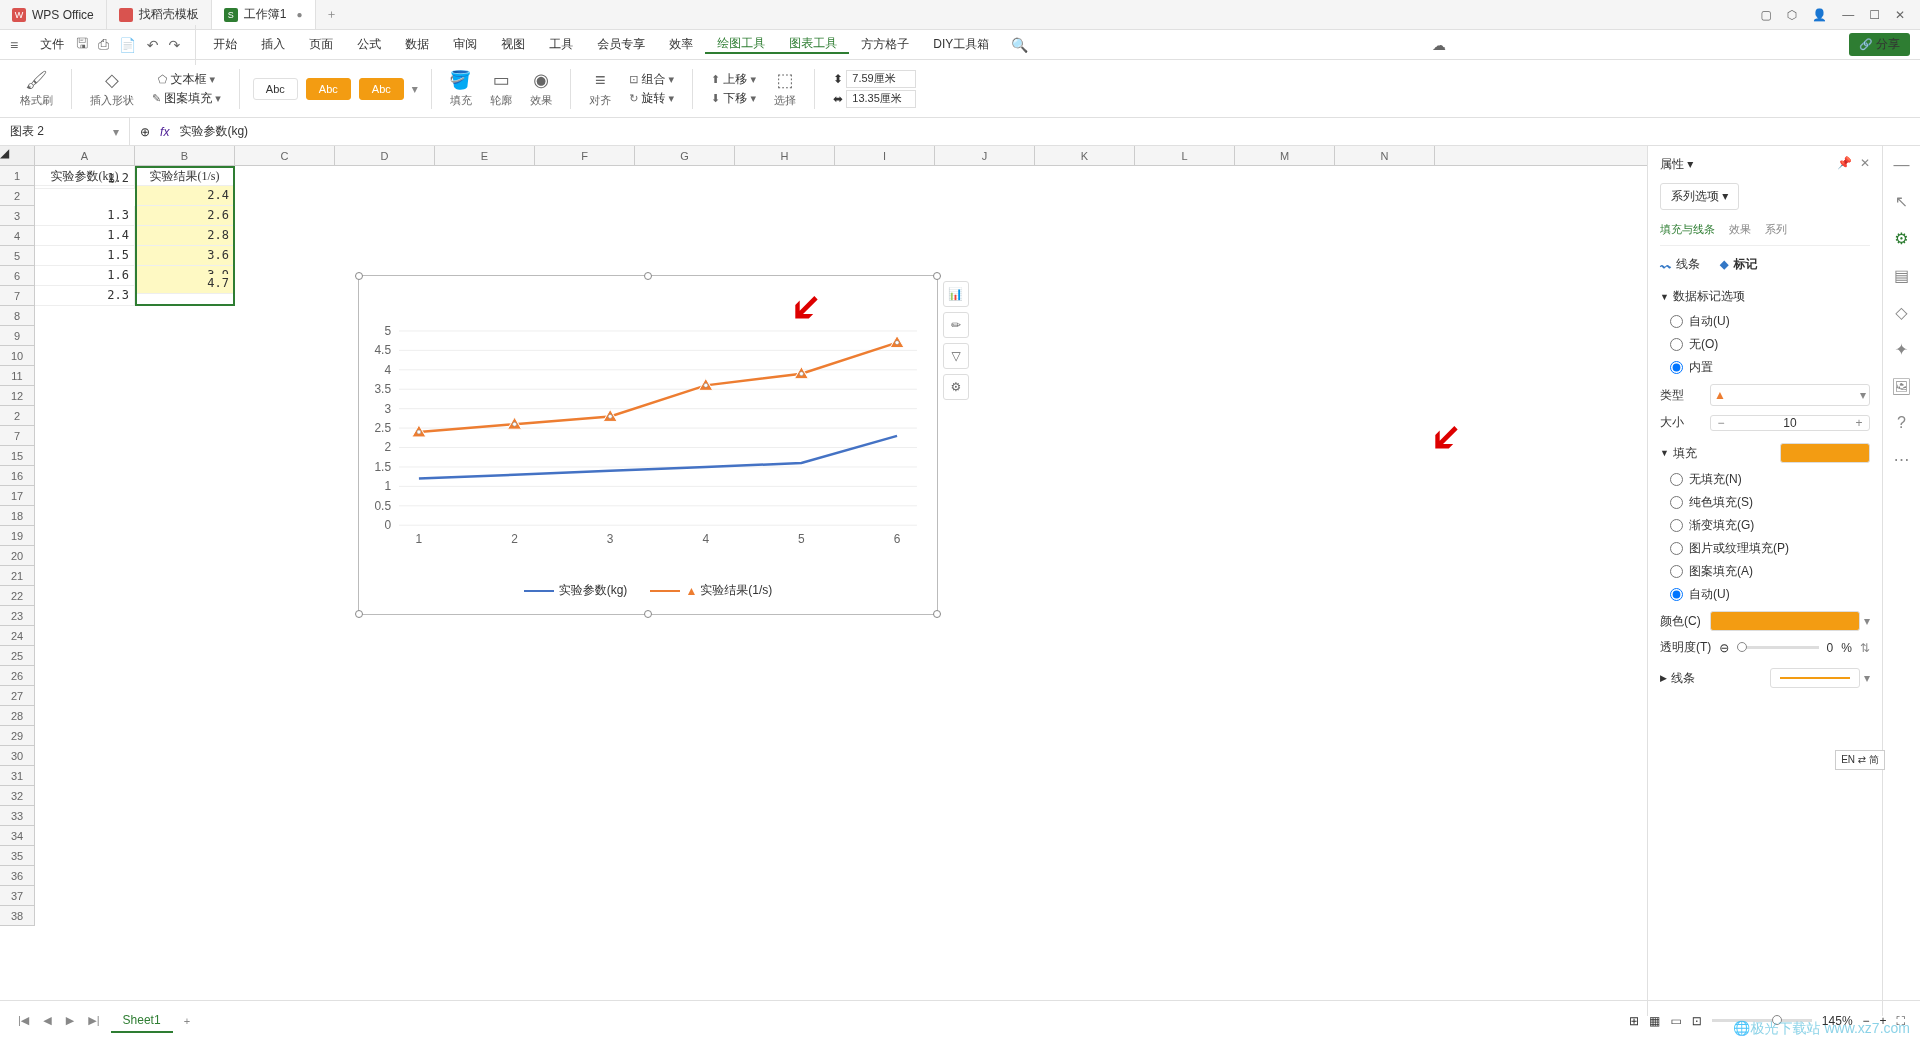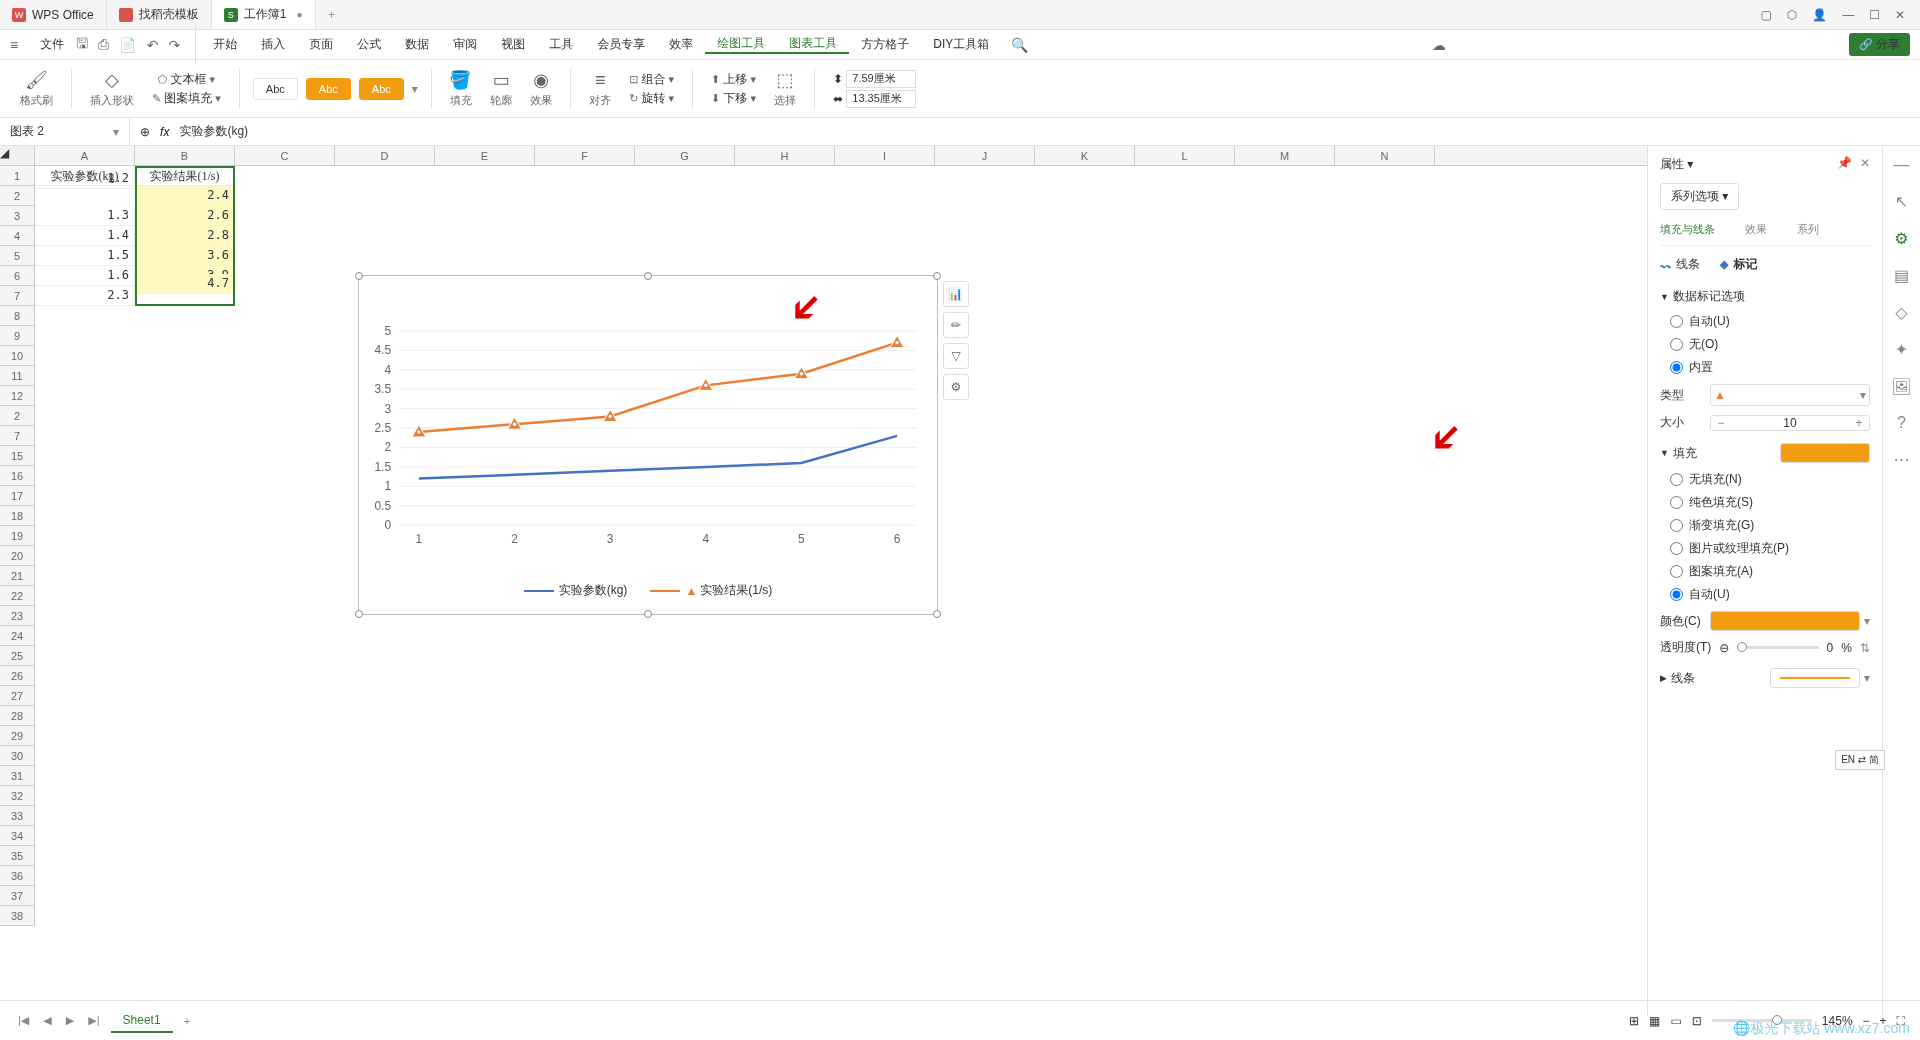--- a/index.html
+++ b/index.html
@@ -25,21 +25,21 @@
 .rib-icon{font-size:18px;color:#666}
 .rib-label{font-size:11px;color:#666}
 .sep{width:1px;height:40px;background:#e0e0e0;margin:0 5px}
 .style-btn{padding:4px 12px;border:1px solid #e0e0e0;border-radius:3px;font-size:11px}
 .style-btn.orange{background:#f39c12;color:#fff;border-color:#f39c12}
 .size-input{width:70px;border:1px solid #ddd;padding:2px 5px;font-size:11px}
 .formula-bar{height:28px;display:flex;align-items:center;border-bottom:1px solid #e0e0e0}
 .name-box{width:130px;padding:0 10px;border-right:1px solid #e0e0e0;display:flex;align-items:center;height:100%}
 .name-dropdown{margin-left:auto;color:#888}
 .fx-area{display:flex;align-items:center;padding:0 10px;gap:10px;flex:1}
-.fx-icon{color:#0f172a;font-style:italic}
+.fx-icon{color:#4c1d95;font-style:italic}
 .main-area{display:flex;height:870px}
 .sheet-area{flex:1;position:relative;overflow:hidden}
 .col-headers{display:flex;height:20px;background:#f5f5f5;border-bottom:1px solid #ccc}
 .corner{width:35px;border-right:1px solid #ccc;background:#f0f0f0}
 .col-h{width:100px;text-align:center;border-right:1px solid #ccc;line-height:20px;color:#666;font-size:11px}
 .rows{display:flex}
 .row-headers{width:35px;background:#f5f5f5}
 .row-h{height:20px;text-align:center;border-bottom:1px solid #ccc;border-right:1px solid #ccc;line-height:20px;color:#666;font-size:11px}
 .cells{position:relative}
 .cell{position:absolute;border-right:1px solid #eee;border-bottom:1px solid #eee;padding:2px 5px;height:20px;width:100px;text-align:right;font-family:monospace}
@@ -54,21 +54,21 @@
 .legend-item{display:inline-flex;align-items:center;margin:0 10px}
 .legend-line{width:30px;height:2px;margin-right:5px}
 .chart-side-tools{position:absolute;right:-32px;top:5px;display:flex;flex-direction:column;gap:5px}
 .side-tool{width:26px;height:26px;border:1px solid #ddd;background:#fff;border-radius:3px;display:flex;align-items:center;justify-content:center;color:#666}
 .arrow-annotation{position:absolute;color:#d00;font-size:40px;transform:rotate(135deg);pointer-events:none}
 .right-panel{width:235px;border-left:1px solid #e0e0e0;padding:10px 12px;position:relative}
 .panel-header{display:flex;align-items:flex-start;margin-bottom:10px}
 .panel-title{font-size:12px;color:#333}
 .panel-pin{margin-left:auto;color:#888;margin-right:8px}
 .series-dropdown{border:1px solid #ddd;padding:4px 10px;border-radius:3px;display:inline-block;margin-bottom:12px}
-.panel-tabs{display:flex;gap:30px;border-bottom:1px solid #eee;padding-bottom:8px;margin-bottom:10px}
+.panel-tabs{display:flex;gap:14px;border-bottom:1px solid #eee;padding-bottom:8px;margin-bottom:10px}
 .panel-tab{font-size:11px;color:#888;cursor:pointer}
 .panel-tab.active{color:#2e7d32}
 .sub-tabs{display:flex;gap:20px;margin-bottom:15px}
 .sub-tab{display:flex;align-items:center;gap:5px;color:#3478c6;font-size:11px}
 .sub-tab.active{color:#3478c6;font-weight:bold}
 .section-header{display:flex;align-items:center;margin:12px 0 8px;font-size:11px;color:#333}
 .section-arrow{margin-right:4px;font-size:9px}
 .radio-row{display:flex;align-items:center;margin:6px 0 6px 10px;font-size:11px}
 .radio-row input{margin-right:6px}
 .prop-row{display:flex;align-items:center;margin:8px 0;font-size:11px}

